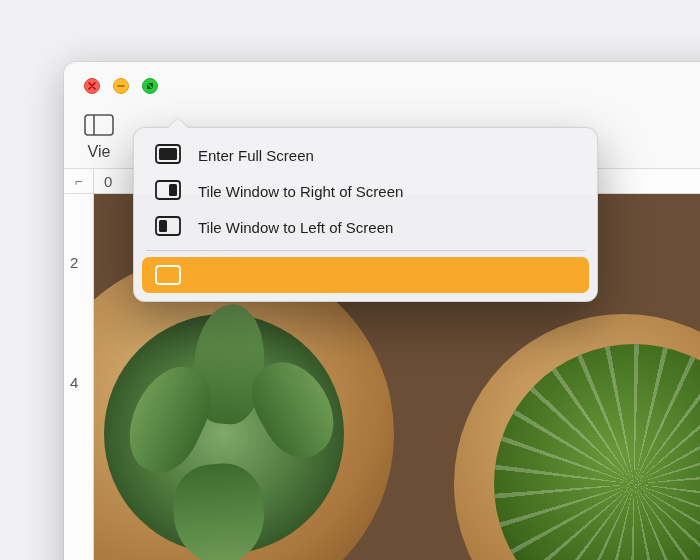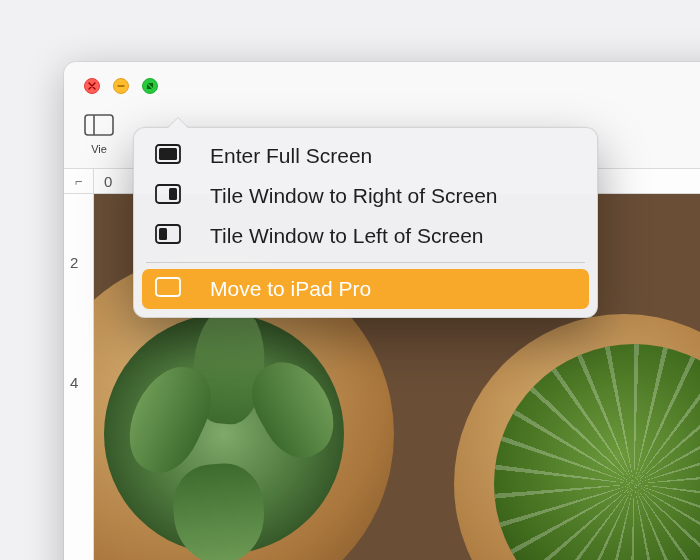--- a/index.html
+++ b/index.html
@@ -47,21 +47,21 @@
   .tool {
     display: flex; flex-direction: column; align-items: center;
     gap: 4px;
     color: #4a4a4a;
   }
   .tool-icon {
     width: 34px; height: 28px;
     display: flex; align-items: center; justify-content: center;
     color: #585858;
   }
-  .tool-label { font-size: 11px; color: #3d3d3d; }
+  .tool-label { font-size: 16px; color: #3d3d3d; }
 
   .ruler-h {
     position: absolute; left: 30px; right: 0; top: 106px;
     height: 26px;
     background: #fdfdfd;
     border-top: 1px solid #dcdcdc;
     border-bottom: 1px solid #dcdcdc;
     overflow: hidden;
   }
   .ruler-h .tick {
@@ -130,24 +130,24 @@
     content:"";
     position:absolute;
     top:-10px; left:34px;
     width:0;height:0;
     border-left:10px solid transparent;
     border-right:10px solid transparent;
     border-bottom:10px solid rgba(242,242,244,0.98);
     filter: drop-shadow(0 -1px 0 rgba(0,0,0,0.12));
   }
   .menu-item {
-    display:flex; align-items:flex-start; gap:28px;
+    display:flex; align-items:flex-end; gap:16px;
     padding: 8px 12px;
     border-radius: 7px;
-    font-size: 21px;
+    font-size: 15px;
     color: #1e1e1e;
   }
   .menu-item .mi-icon { width:28px; display:flex; justify-content:center; }
   .menu-item.sel { background: #f8a92a; color: #fff; }
   .menu-item.sel svg { stroke:#fff; }
   .menu-sep { height:1px; background: rgba(0,0,0,0.14); margin: 6px 4px; }
 
   svg { display:block; }
 </style>
 </head>
@@ -237,15 +237,14 @@
     </span>
     <span>Tile Window to Left of Screen</span>
   </div>
   <div class="menu-sep"></div>
   <div class="menu-item sel">
     <span class="mi-icon">
       <svg width="26" height="20" viewBox="0 0 26 20">
           <rect x="1" y="1" width="24" height="18" rx="3" fill="none" stroke="#fff" stroke-width="1.8"></rect>
         </svg>
     </span>
-    <span>Move to iPad Pro</span>
   </div>
 </div>
 
 </body></html>

